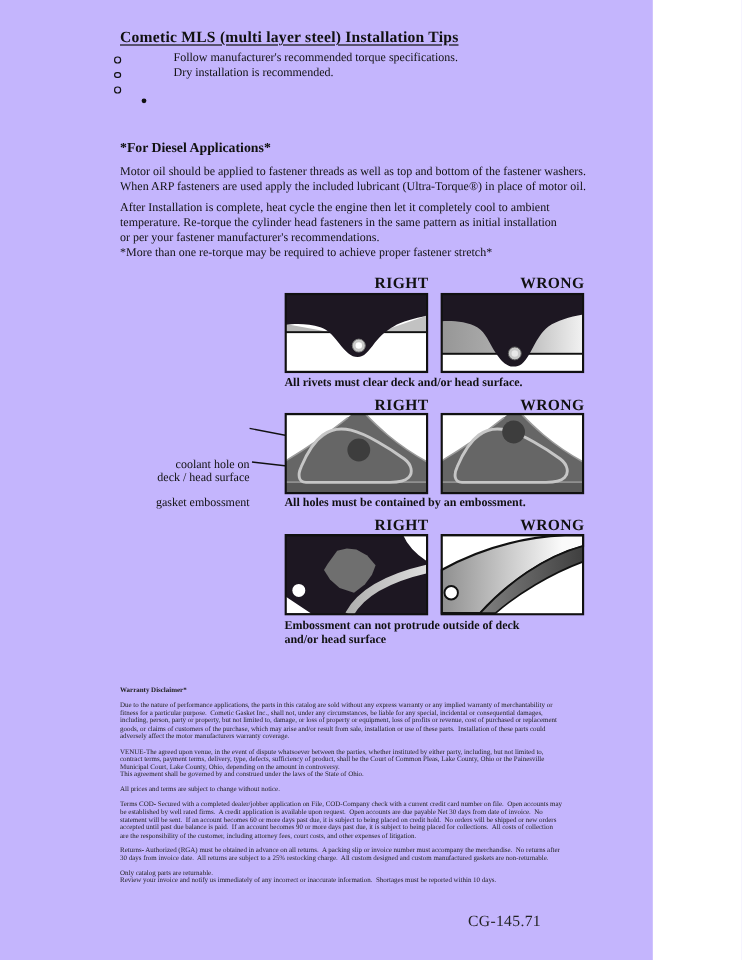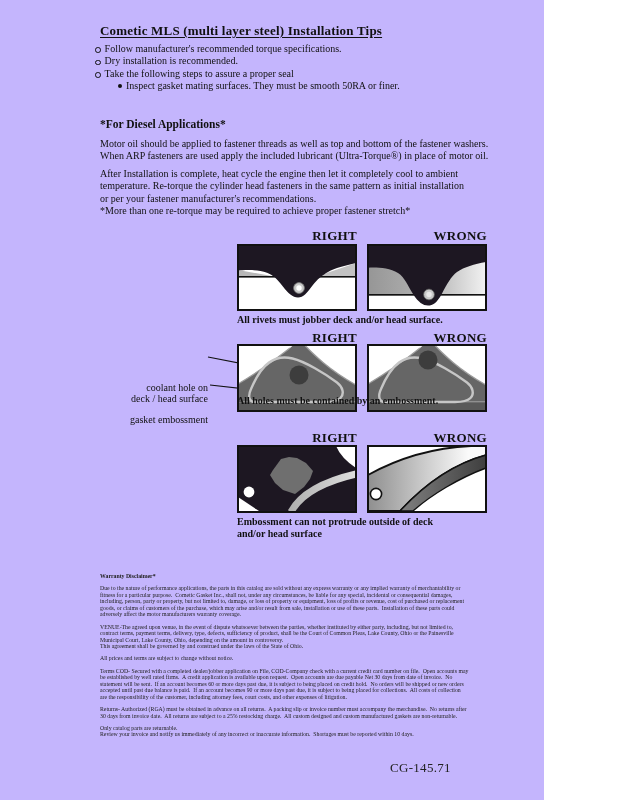--- a/index.html
+++ b/index.html
@@ -6,21 +6,21 @@
   .page{
     position:relative;width:544px;height:800px;background:#c4b5fd;overflow:hidden;
     font-family:Liberation Serif, serif;color:#111;
   }
   .abs{position:absolute;}
   .doc-title{
     left:100px;top:23px;font-size:13px;font-weight:700;letter-spacing:.2px;
     text-decoration:underline;text-underline-offset:2px;white-space:nowrap;
   }
   .bullets{left:95px;top:43px;width:460px;font-size:10px;line-height:12.4px;}
-  .b-row{display:flex;align-items:flex-start;white-space:nowrap;}
+  .b-row{display:flex;align-items:flex-start;white-space:nowrap;gap:40px;}
   .b-row.sub{margin-left:23px;}
   .marker{flex:0 0 auto;width:3.6px;height:3.6px;border-radius:50%;margin:4.4px 4px 0 0;}
   .marker.open{border:1px solid #111;}
   .marker.fill{background:#111;width:4px;height:4px;margin-top:4.2px;}
   .h2{left:100px;top:118px;font-size:11.5px;font-weight:700;white-space:nowrap;}
   .para{left:100px;font-size:10px;line-height:12.4px;white-space:pre-line;width:470px;}
   .p1{top:138px;}
   .p2{top:168px;}
   .note{top:205px;}
   .dg-label{width:120px;text-align:right;font-size:13px;font-weight:700;letter-spacing:.3px;}
@@ -44,25 +44,23 @@
     <div class="b-row">
       <span class="marker open"></span>
       <span>Follow manufacturer's recommended torque specifications.</span>
     </div>
     <div class="b-row">
       <span class="marker open"></span>
       <span>Dry installation is recommended.</span>
     </div>
     <div class="b-row">
       <span class="marker open"></span>
-      <span>Take the following steps to assure a proper seal</span>
     </div>
     <div class="b-row sub">
       <span class="marker fill"></span>
-      <span>Inspect gasket mating surfaces.  They must be smooth 50RA or finer.</span>
     </div>
   </div>
 
   <div class="abs h2">*For Diesel Applications*</div>
   <div class="abs para p1">Motor oil should be applied to fastener threads as well as top and bottom of the fastener washers.
 When ARP fasteners are used apply the included lubricant (Ultra-Torque®) in place of motor oil.</div>
   <div class="abs para note">*More than one re-torque may be required to achieve proper fastener stretch*</div>
   <div class="abs para p2">After Installation is complete, heat cycle the engine then let it completely cool to ambient
 temperature. Re-torque the cylinder head fasteners in the same pattern as initial installation
 or per your fastener manufacturer's recommendations.</div>
@@ -95,21 +93,21 @@
       <rect x="1" y="1" width="118" height="65" fill="#fff"></rect>
       <rect x="1" y="18" width="118" height="33.5" fill="url(#grad-wedge)"></rect>
       <rect x="1" y="50" width="118" height="1.6" fill="#111"></rect>
       <path d="M1,1 H119 V18 C107,20 97.5,23 90,28 C84,32.5 80,40 75,49.5 C69.5,59.5 66,61.5 61,61.5 C56,61.5 51.5,58.5 46,50 C40.5,41.5 38,33.5 31,29 C22,23.5 8,23.2 1,23.8 Z" fill="#1d1722"></path>
       <circle cx="62" cy="50.5" r="5.4" fill="#c9c9c9" stroke="#555" stroke-width="0.8"></circle>
       <circle cx="62" cy="50.5" r="2.7" fill="#e8e8e8"></circle>
       <rect x="1" y="1" width="118" height="65" fill="none" stroke="#111" stroke-width="2"></rect>
     </svg>
   </div>
 
-  <div class="abs caption" style="top:314px">All rivets must jobber deck and/or head surface.</div>
+  <div class="abs caption" style="top:314px">All rivets must clear deck and/or head surface.</div>
 
   <div class="abs dg-label" style="left:237px;top:330px">RIGHT</div>
   <div class="abs dg-label" style="left:367px;top:330px">WRONG</div>
 
   <div class="abs annot" style="top:344px">coolant hole on
 deck / head surface</div>
   <div class="abs annot" style="top:376px">gasket embossment</div>
 
   <svg class="abs" style="left:200px;top:340px" width="110" height="60" viewBox="0 0 110 60">
     <line x1="8" y1="17" x2="96" y2="34" stroke="#111" stroke-width="1.2"></line>
@@ -137,21 +135,21 @@
       <rect x="1" y="57" width="118" height="1.6" fill="#8f8f8f"></rect>
       <rect x="1" y="58.6" width="118" height="8" fill="#595959"></rect>
       <path d="M1,40 Q28,24 53,4" stroke="#9c9c9c" stroke-width="1.3" fill="none"></path>
       <path d="M68,1.5 Q75,9 86,18.5 Q101,31 119,41" stroke="#9c9c9c" stroke-width="1.3" fill="none"></path>
       <path d="M18,58 C11.5,58 11,51.5 14,45 C18,35.5 24,24.5 32,18.5 C39,13.5 47.5,12.5 55.5,14.5 C68,17.5 88,29.5 100,38.5 C106,43 107.5,50 103.5,54 C100.5,57 94,58 88,58 Z" fill="none" stroke="#c6c6c6" stroke-width="2.4"></path>
       <circle cx="61" cy="16" r="9.5" fill="#3d3d3d"></circle>
       <rect x="1" y="1" width="118" height="66" fill="none" stroke="#111" stroke-width="2"></rect>
     </svg>
   </div>
 
-  <div class="abs caption" style="top:395px">All holes must be contained by an embossment.</div>
+  <div class="abs caption" style="top:414px">All holes must be contained by an embossment.</div>
 
   <div class="abs dg-label" style="left:237px;top:430px">RIGHT</div>
   <div class="abs dg-label" style="left:367px;top:430px">WRONG</div>
 
   <div class="abs dg-box" style="left:237px;top:445px">
     <svg width="120" height="68" viewBox="0 0 120 68">
       <defs>
         <linearGradient id="grad-band3r" x1="0" y1="0" x2="1" y2="0">
           <stop offset="0" stop-color="#b0b0b0"></stop>
             <stop offset="1" stop-color="#dedede"></stop>

